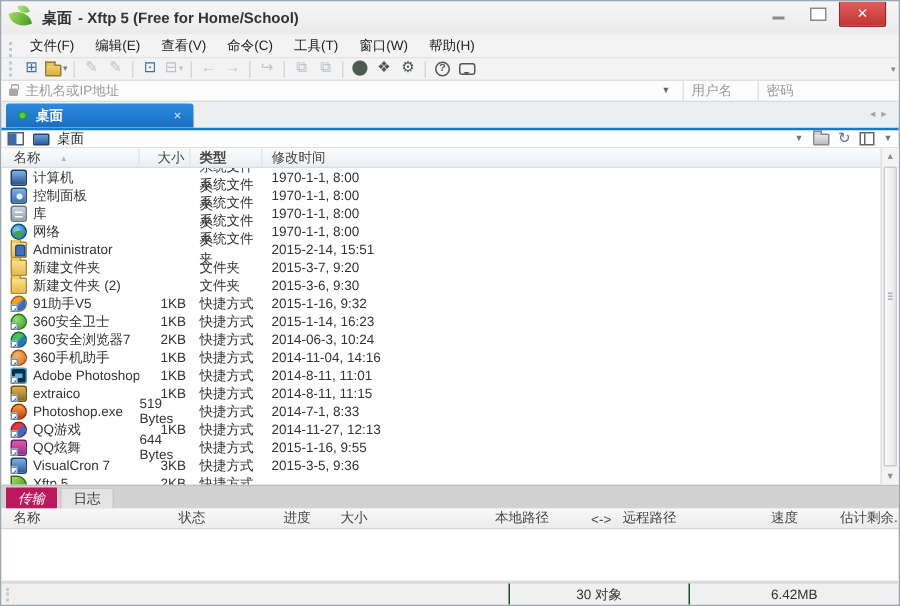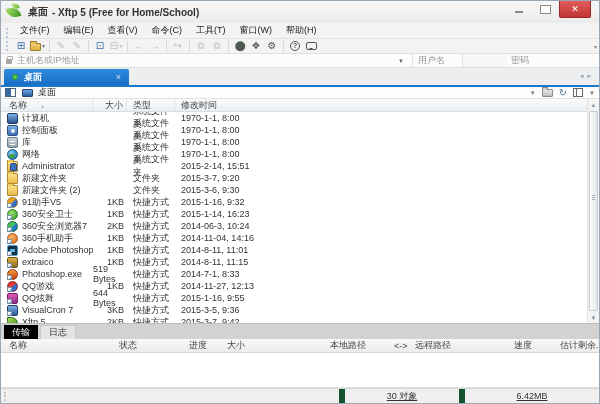--- a/index.html
+++ b/index.html
@@ -53,21 +53,21 @@
   .shape-bubble::after { content:""; position:absolute; left:2px; bottom:-3px; width:0; height:0;
         border:2px solid transparent; border-top-color:#555; }
 
   
   .addressbar { height:14px; display:flex; align-items:stretch; background:#f6f6f6;
                 border-bottom:1px solid #dcdcdc; flex:none; }
   .field { display:flex; align-items:center; background:#fcfcfc; border-right:1px solid #e2e2e2;
            color:#9a9a9a; padding:0 5px; }
   .f-host { flex:1 1 auto; }
   .f-user { width:50px; flex:none; }
-  .f-pass { width:93px; flex:none; border-right:none;margin-left:43px; }
+  .f-pass { width:93px; flex:none; border-right:none; }
   .lock { width:6px; height:5px; background:#a8a8a8; border-radius:1px; position:relative;
           margin-right:5px; margin-top:2px; flex:none; }
   .lock::before { content:""; position:absolute; left:1px; top:-3px; width:4px; height:3px;
           border:1px solid #a8a8a8; border-bottom:none; border-radius:2px 2px 0 0; }
   .host-dd { margin-left:auto; font-size:6px; color:#666; padding:0 3px; }
 
   
   .tabstrip { height:17px; background:#eceef0; display:flex; align-items:flex-end; flex:none;
               position:relative; }
   .stab { height:16px; margin-left:3px; background:linear-gradient(#2e8adf,#176fc2);
@@ -100,21 +100,21 @@
   .view-ic { width:10px; height:9px; border:1px solid #666; position:relative; }
   .view-ic::before { content:""; position:absolute; left:2px; top:0; bottom:0; width:1px; background:#666; }
 
   
   .listwrap { height:224px; display:flex; flex-direction:column; background:#fff; flex:none;
               position:relative; }
   .lheader { height:13px; display:flex; background:linear-gradient(#fbfbfb,#eceff2);
              border-bottom:1px solid #d8dde2; flex:none; color:#444; }
   .hcell { display:flex; align-items:center; border-right:1px solid #e1e5e9; padding-left:6px; }
   .c0 { width:92px; padding-left:8px; } .c1 { width:34px; justify-content:flex-end; padding-right:3px; }
-  .c2 { width:48px; } .c3 { flex:1; border-right:none; }
+  .c2 { width:48px;font-weight:bold; } .c3 { flex:1; border-right:none; }
   .sort::after { content:"\25B4"; color:#aab6c0; font-size:6px; margin-left:14px; }
   .rows { flex:1; overflow:hidden; }
   .frow { height:12px; display:flex; align-items:center; }
   .fcell { display:flex; align-items:center; height:100%; }
   .fname { width:92px; padding-left:6px; overflow:hidden; white-space:nowrap; }
   .fsize { width:34px; justify-content:flex-end; padding-right:3px; color:#333; }
   .ftype { width:48px; padding-left:6px; color:#333; }
   .fmod  { flex:1; padding-left:6px; color:#333; }
   .fi { width:11px; height:11px; margin-right:4px; position:relative; flex:none; border-radius:2px; }
   .sc-arrow { position:absolute; left:-1px; bottom:-1px; width:5px; height:5px; background:#fff;
@@ -152,36 +152,36 @@
             font-size:6px; flex:none; }
   .vthumb { flex:1; margin:1px; background:linear-gradient(90deg,#fdfdfd,#e4e6e8);
             border:1px solid #c9cdd1; border-radius:1px; position:relative; }
   .vthumb::after { content:""; position:absolute; left:2px; right:2px; top:42%; height:1px;
             background:#aab0b6; box-shadow:0 2px 0 #aab0b6, 0 4px 0 #aab0b6; }
 
   
   .ttabbar { height:16px; background:#d2d2d2; display:flex; align-items:flex-end; padding-left:3px;
              border-top:1px solid #bdbdbd; flex:none; }
   .ttab { height:14px; padding:0 8px; display:flex; align-items:center; margin-right:2px; }
-  .ttab.active { background:#000000; color:#fff; }
+  .ttab.active { background:#be185d; color:#fff;font-style:italic; }
   .ttab.idle { background:#e4e4e4; color:#333; border:1px solid #c8c8c8; border-bottom:none; }
   .theader { height:14px; display:flex; align-items:center; background:linear-gradient(#f8f8f8,#ececec);
              border-bottom:1px solid #d8d8d8; color:#444; flex:none; }
   .tcol { flex:none; padding-left:8px; overflow:hidden; white-space:nowrap; }
   .t0{width:110px;} .t1{width:54px;} .t2{width:38px;margin-left:16px;} .t3{width:103px;} .t4{width:72px;}
   .t5{width:17px;padding-left:0;} .t6{width:95px;padding-left:4px;} .t7{width:46px;} .t8{flex:1;}
   .tbody { height:35px; background:#fff; border-bottom:1px solid #e0e0e0; flex:none; }
 
   
   .statusbar { height:15px; background:#f0f0f0; border-top:1px solid #d6d6d6; display:flex;
                align-items:center; flex:none; color:#333; }
   .sb-grip { width:4px; height:9px; border-left:2px dotted #c8c8c8; margin-left:3px; }
   .sb-spacer { flex:1; }
-  .sb-cell { width:120px; text-align:center; border-left:6px solid #14532d; height:100%;
-             display:flex; align-items:center; justify-content:center;text-decoration:underline; }
+  .sb-cell { width:120px; text-align:center; border-left:1px solid #14532d; height:100%;
+             display:flex; align-items:center; justify-content:center; }
   .sb-cell.last { width:140px; }
 </style>
 </head>
 <body>
 
 <div class="window" data-name="xftp-window">
 
   <div class="titlebar" data-name="title-bar">
     <span class="leaf" data-name="app-logo-icon"></span>
     <span class="title-text" data-name="window-title-session">桌面</span>
@@ -463,21 +463,20 @@
         </div>
         <div class="frow" data-name="file-row">
           <div class="fcell fname" data-name="file-name-cell">
             <span class="fi" data-name="app-xftp-icon">
               <span class="sc-arrow" data-name="shortcut-arrow-icon"></span>
             </span>
             <span data-name="file-name-label">Xftp 5</span>
           </div>
           <div class="fcell fsize" data-name="file-size-cell">2KB</div>
           <div class="fcell ftype" data-name="file-type-cell">快捷方式</div>
-          <div class="fcell fmod" data-name="file-modified-cell">2015-3-7, 9:42</div>
         </div>
       </div>
     <div class="vscroll" data-name="vertical-scrollbar">
       <span class="varrow" data-name="scroll-up-icon">▲</span>
       <span class="vthumb" data-name="scrollbar-thumb"></span>
       <span class="varrow" data-name="scroll-down-icon">▼</span>
     </div>
   </div>
 
   <div class="ttabbar" data-name="bottom-tab-bar">

